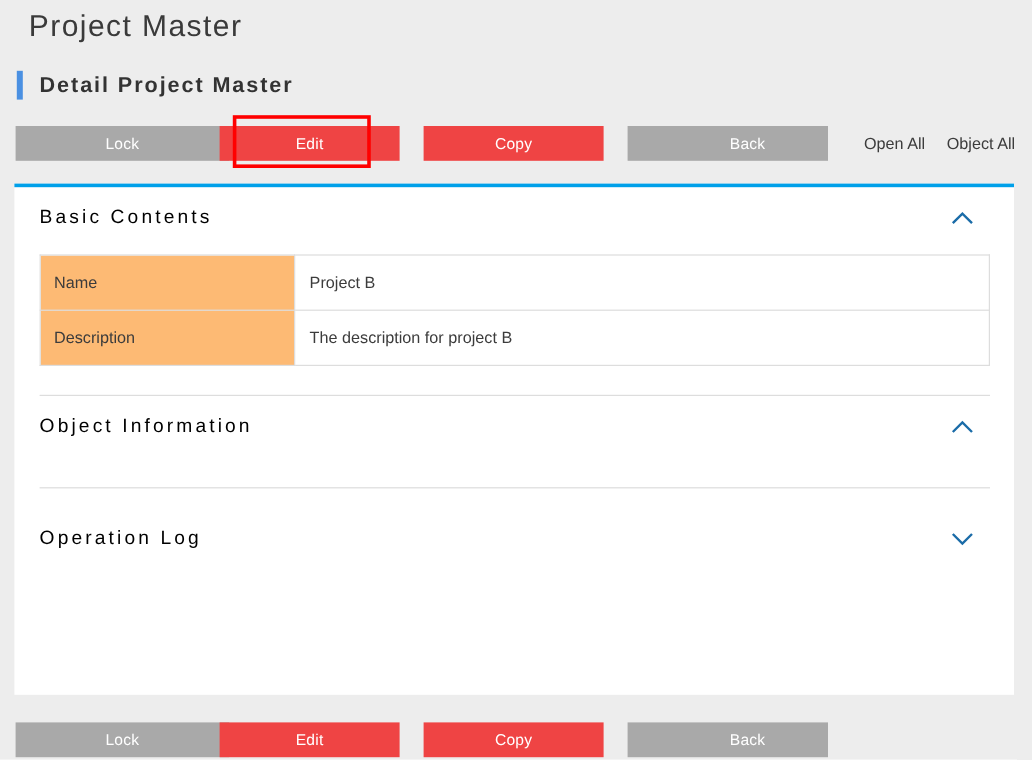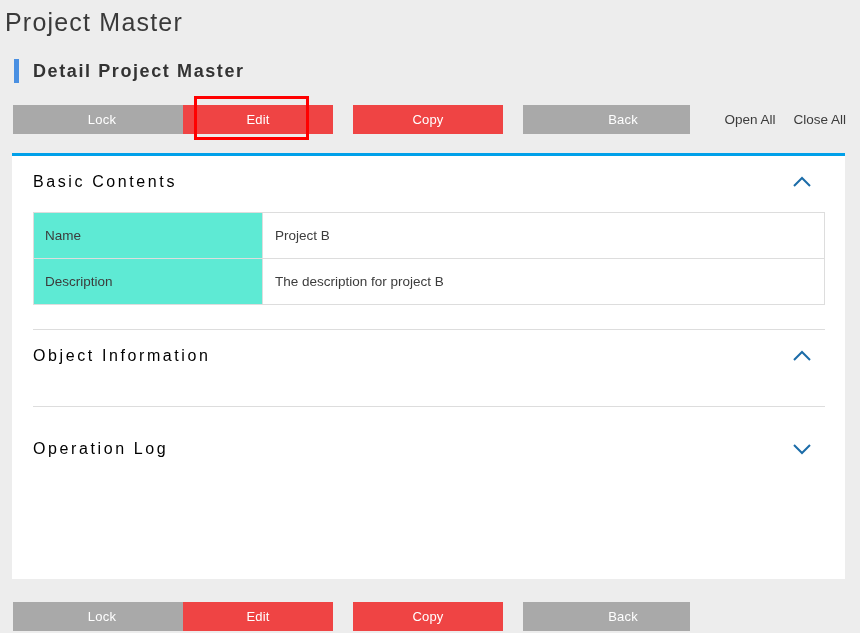--- a/index.html
+++ b/index.html
@@ -13,21 +13,21 @@
   body {
     background: #EDEDED;
     font-family: "Liberation Sans", sans-serif;
     color: #3C3C3C;
     position: relative;
   }
 
   
   .page-title {
     position: absolute;
-    left: 5px;
+    left: 24px;
     top: 8px;
     font-size: 25px;
     font-weight: 300;
     letter-spacing: 1.2px;
     color: #3A3A3A;
     white-space: nowrap;
   }
 
   
   .sub-header {
@@ -161,22 +161,22 @@
   .detail-table th,
   .detail-table td {
     border: 1px solid #DDDDDD;
     font-size: 13.5px;
     font-weight: normal;
     text-align: left;
     vertical-align: middle;
     color: #3C3C3C;
   }
   .detail-table th {
-    width: 229px;
-    background: #5eead4;
+    width: 212px;
+    background: #fdba74;
     padding-left: 11px;
   }
   .detail-table td {
     background: #FFFFFF;
     padding-left: 12px;
   }
 
   .divider {
     margin: 24px 21px 0 21px;
     width: 792px;
@@ -198,21 +198,21 @@
 
 <div class="btn-row top">
   <button class="btn btn-gray btn-slot-0">Lock</button>
   <button class="btn btn-blue btn-slot-1">Edit</button>
   <button class="btn btn-blue btn-slot-2">Copy</button>
   <button class="btn btn-gray btn-slot-3">Back</button>
 </div>
 
 <div class="link-group">
   <a class="text-link">Open All</a>
-  <a class="text-link">Close All</a>
+  <a class="text-link">Object All</a>
 </div>
 
 <div class="annotation-box"></div>
 
 <div class="card">
 
   <div class="section">
     <div class="section-header">
       <span class="section-title">Basic Contents</span>
       <span class="chevron">

